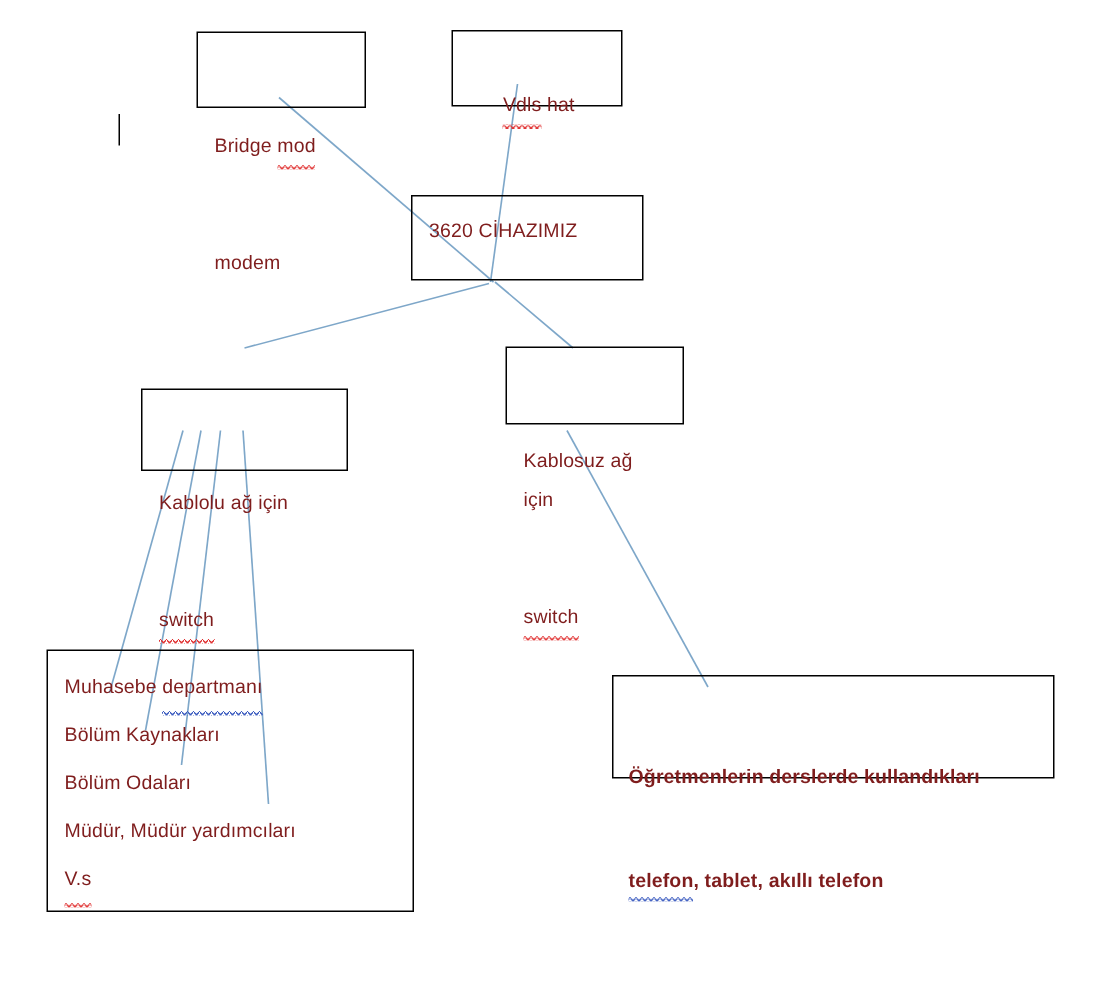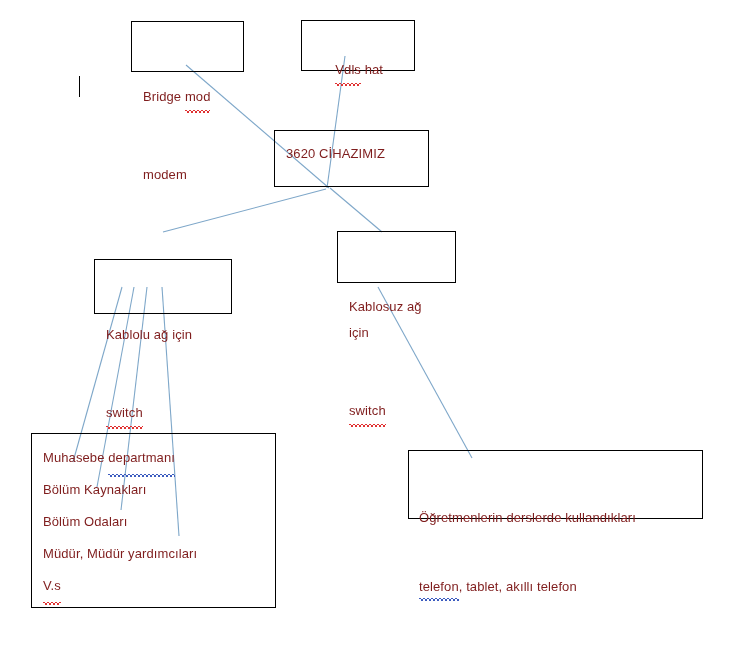--- a/index.html
+++ b/index.html
@@ -81,21 +81,21 @@
   #node-bridge-modem { left: 131px; top: 21px;  width: 113px; height: 51px; }
   #node-vdsl-hat     { left: 301px; top: 20px;  width: 114px; height: 51px; }
   #node-device-2860  { left: 274px; top: 130px; width: 155px; height: 57px; }
   #node-wired-switch { left: 94px;  top: 231px; width: 138px; height: 55px; margin-top: 28px; }
   #node-wifi-switch  { left: 337px; top: 231px; width: 119px; height: 52px; }
   #node-departments  { left: 31px;  top: 433px; width: 245px; height: 175px; padding-top: 8px; }
   #node-teacher-dev  { left: 408px; top: 450px; width: 295px; height: 69px; padding-top: 9px; }
 
   #node-departments .node-text { line-height: 32px; }
   #node-teacher-dev .node-text { line-height: 23px; }
-  #node-teacher-dev { padding-left: 10px; }
+  #node-teacher-dev { padding-left: 10px; font-weight: bold; }
 
   .caret {
     position: absolute;
     left: 79px;
     top: 76px;
     width: 1px;
     height: 21px;
     background: #000000;
   }
 </style>

